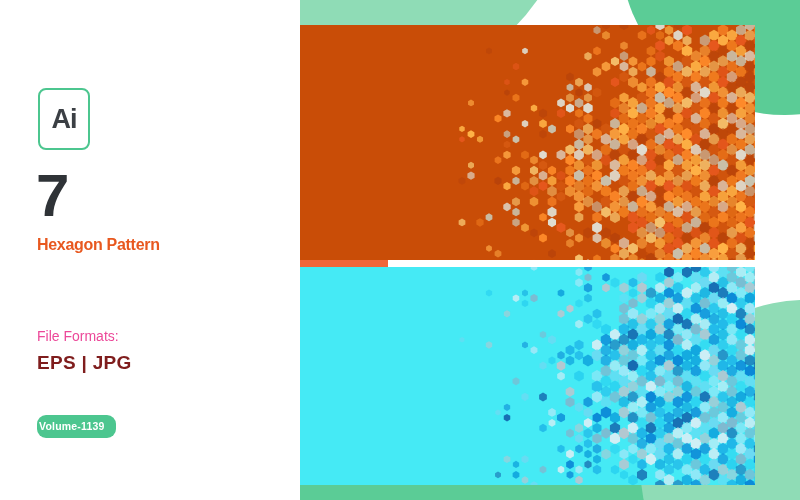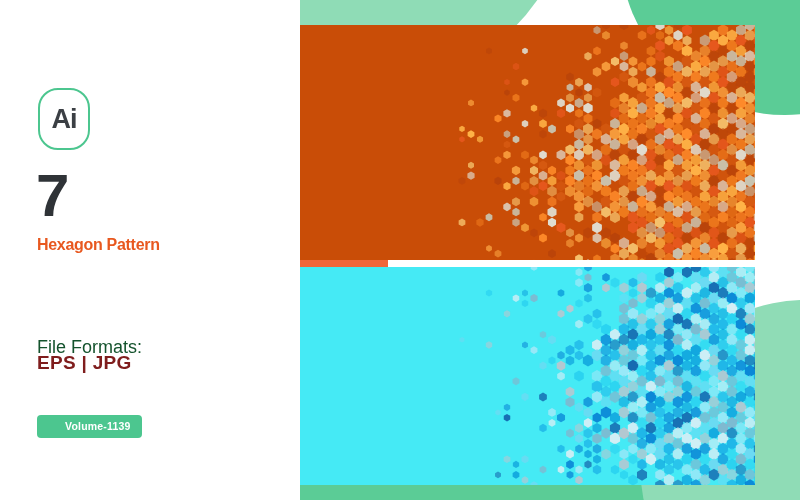--- a/index.html
+++ b/index.html
@@ -36,21 +36,21 @@
   }
 
   
   .left-panel{
     position:absolute;left:0;top:0;width:300px;height:500px;
     background:#ffffff;
     z-index:5;
   }
   .ai-badge{
     position:absolute;left:38px;top:88px;width:52px;height:62px;
-    border:2px solid #4cc68f;border-radius:20px;
+    border:2px solid #4cc68f;border-radius:8px;
     box-sizing:border-box;
     display:flex;align-items:center;justify-content:center;
   }
   .ai-badge span{
     font-size:27px;font-weight:bold;color:#3b3f44;letter-spacing:-1px;
     line-height:1;
   }
   .big-number{
     position:absolute;left:36px;top:166px;
     font-size:60px;font-weight:bold;color:#2f3337;line-height:1;
@@ -61,31 +61,31 @@
     font-size:16px;font-weight:bold;color:#e8581f;line-height:1.12;
     letter-spacing:-0.3px;
   }
   .title-sub{
     position:absolute;left:37px;top:266px;
     font-size:17px;font-weight:bold;color:#2f3337;line-height:1.32;
     letter-spacing:-0.2px;
     width:250px;
   }
   .formats-label{
-    position:absolute;left:37px;top:337px;
-    font-size:18px;color:#14532d;font-weight:normal;
+    position:absolute;left:37px;top:328px;
+    font-size:14px;color:#ec4899;font-weight:normal;
   }
   .formats-value{
     position:absolute;left:37px;top:352px;
     font-size:19px;font-weight:bold;color:#7f1d1d;letter-spacing:0.3px;
   }
   .volume-badge{
     position:absolute;left:37px;top:415px;
-    background:#4cc68f;border-radius:4px;
-    padding:5px 11px 6px 28px;
+    background:#4cc68f;border-radius:9px;
+    padding:5px 11px 6px 2px;
     font-size:10.5px;font-weight:bold;color:#ffffff;
     letter-spacing:0.2px;
   }
 
   
   .panel{
     position:absolute;overflow:hidden;
   }
   .panel-orange{
     left:300px;top:25px;width:455px;height:235px;

